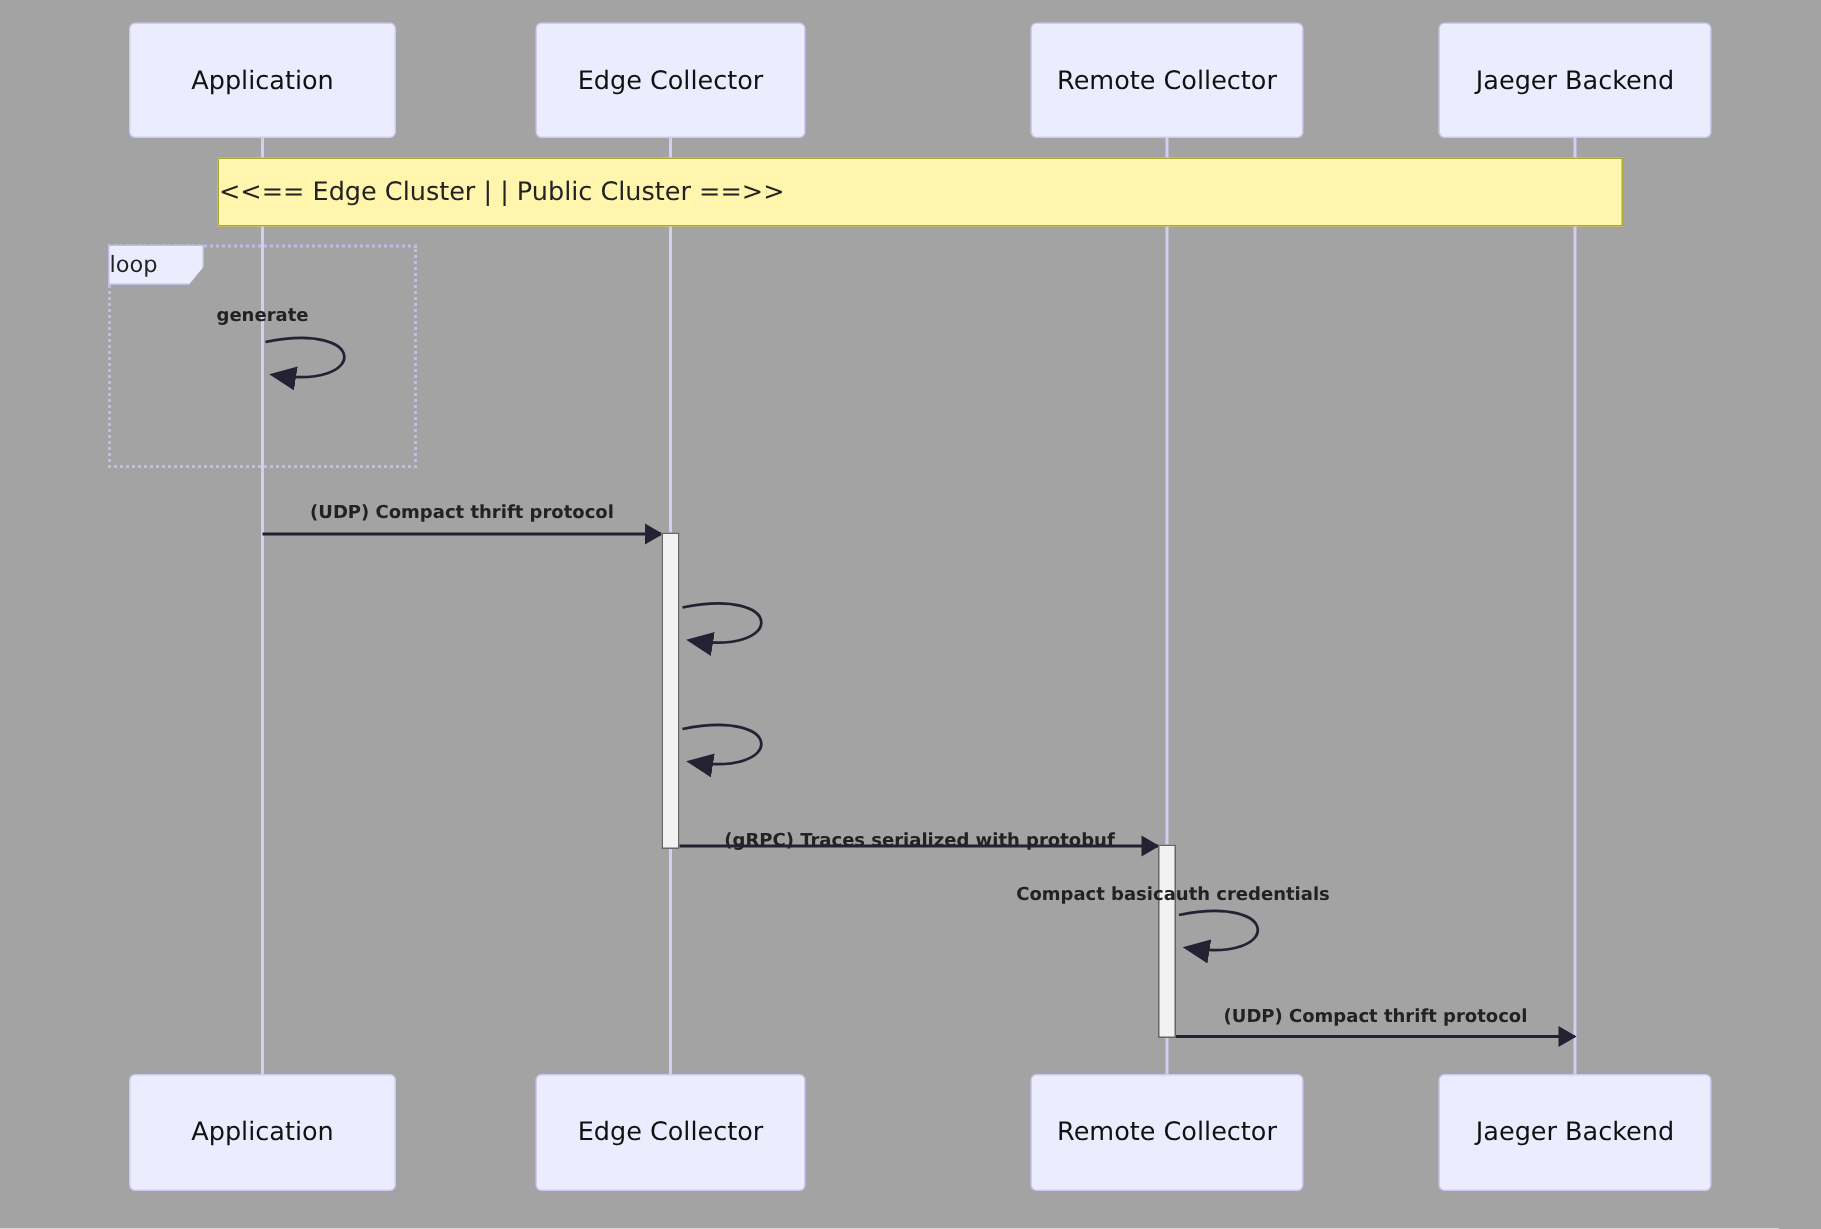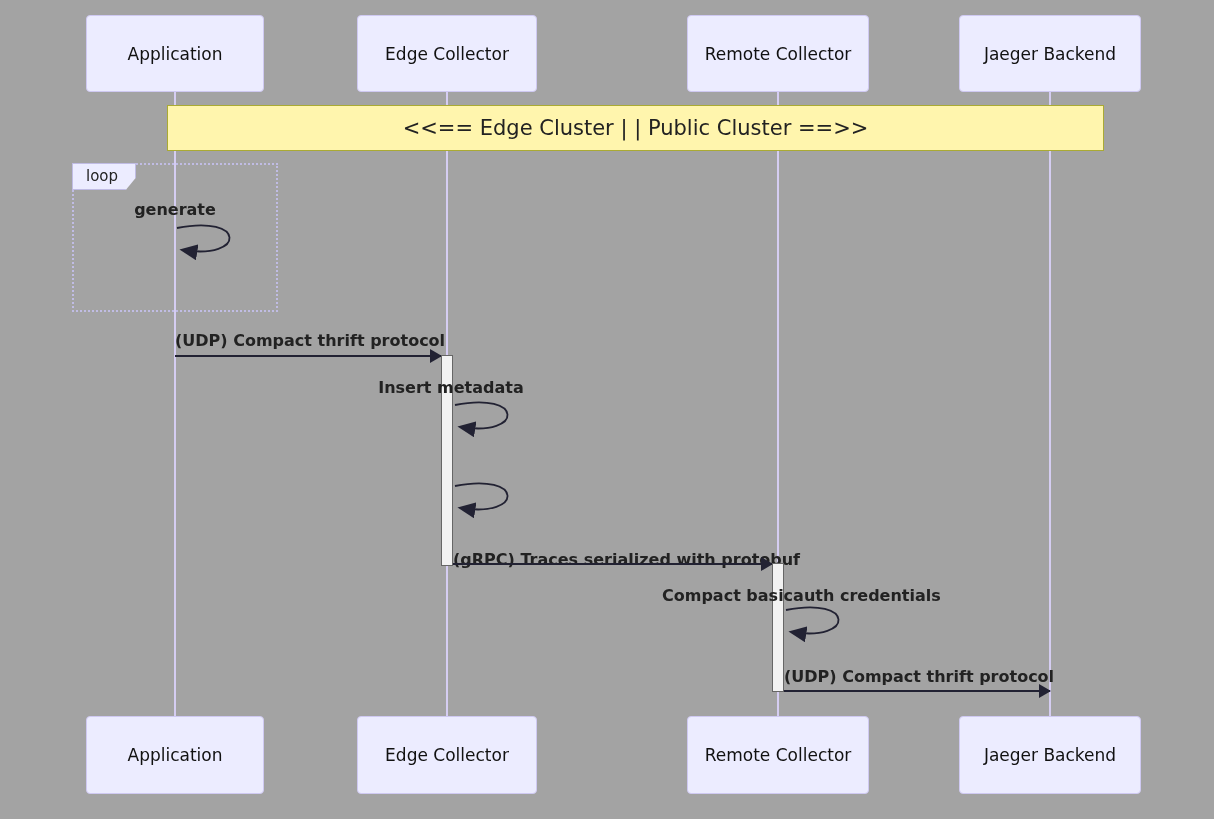--- a/index.html
+++ b/index.html
@@ -18,37 +18,37 @@
     border:1px solid var(--participant-border,#CFC9F2);
     border-radius:4px;
     display:flex; align-items:center; justify-content:center;
     font-size:17px; color:#111; box-sizing:border-box;
   }
   .participant.bottom { height:78px; }
   .note {
     position:absolute; left:145px; top:105px; width:937px; height:46px;
     background:var(--note-fill,#FFF5AD);
     border:1px solid var(--note-border,#AAAA33);
-    display:flex; align-items:center; justify-content:center;
-    font-size:21px; color:#222; box-sizing:border-box;margin-left:22px;
+    display:flex; align-items:center; justify-content:flex-start;
+    font-size:17px; color:#222; box-sizing:border-box;
   }
   .loop-box {
     position:absolute; left:72px; top:163px; width:206px; height:149px;
     border:2px dotted var(--loop-border,#C0BCE4); box-sizing:border-box;
   }
   .loop-label {
     position:absolute; left:72px; top:163px; width:64px; height:27px;
     background:var(--participant-fill,#ECECFF);
     border:1px solid var(--loop-border,#C0BCE4);
     clip-path:polygon(0 0,100% 0,100% 54%,84% 100%,0 100%);
-    font-size:15px; color:#222; line-height:25px; padding-left:13px;
+    font-size:15px; color:#222; line-height:25px; 
     box-sizing:border-box;
   }
   .msg-label {
-    position:absolute; text-align:center; font-size:16px; font-weight:700;
+    position:absolute; text-align:center; font-size:12px; font-weight:700;
     color:var(--text,#222222); white-space:nowrap; line-height:18px;
   }
   .arrow-line {
     position:absolute; height:0;
     border-top:2px solid var(--message-line,#222233);
   }
   .arrow-line::after {
     content:""; position:absolute; right:-1px; top:-8px; width:0; height:0;
     border-left:12px solid var(--message-line,#222233);
     border-top:7px solid transparent; border-bottom:7px solid transparent;
@@ -106,21 +106,20 @@
   <div class="msg-label" style="left:95px;top:201px;width:160px">generate</div>
   <svg class="selfloop" style="left:176px;top:220px" width="62" height="38" viewBox="0 0 62 38">
     <path class="loop-path" d="M1,8 C70,-6 70,40 7,30"></path>
   </svg>
 
   <div class="msg-label" style="left:175px;top:332px;width:266px">(UDP) Compact thrift protocol</div>
   <div class="arrow-line" style="left:175px;top:355px;width:266px"></div>
 
   <div class="activation" style="left:441px;top:355px;height:211px"></div>
 
-  <div class="msg-label" style="left:331px;top:379px;width:240px">Insert metadata</div>
   <svg class="selfloop" style="left:454px;top:397px" width="62" height="38" viewBox="0 0 62 38">
     <path class="loop-path" d="M1,8 C70,-6 70,40 7,30"></path>
   </svg>
 
   <svg class="selfloop" style="left:454px;top:478px" width="62" height="38" viewBox="0 0 62 38">
     <path class="loop-path" d="M1,8 C70,-6 70,40 7,30"></path>
   </svg>
 
   <div class="msg-label" style="left:453px;top:551px;width:320px">(gRPC) Traces serialized with protobuf</div>
   <div class="arrow-line" style="left:453px;top:563px;width:319px"></div>

